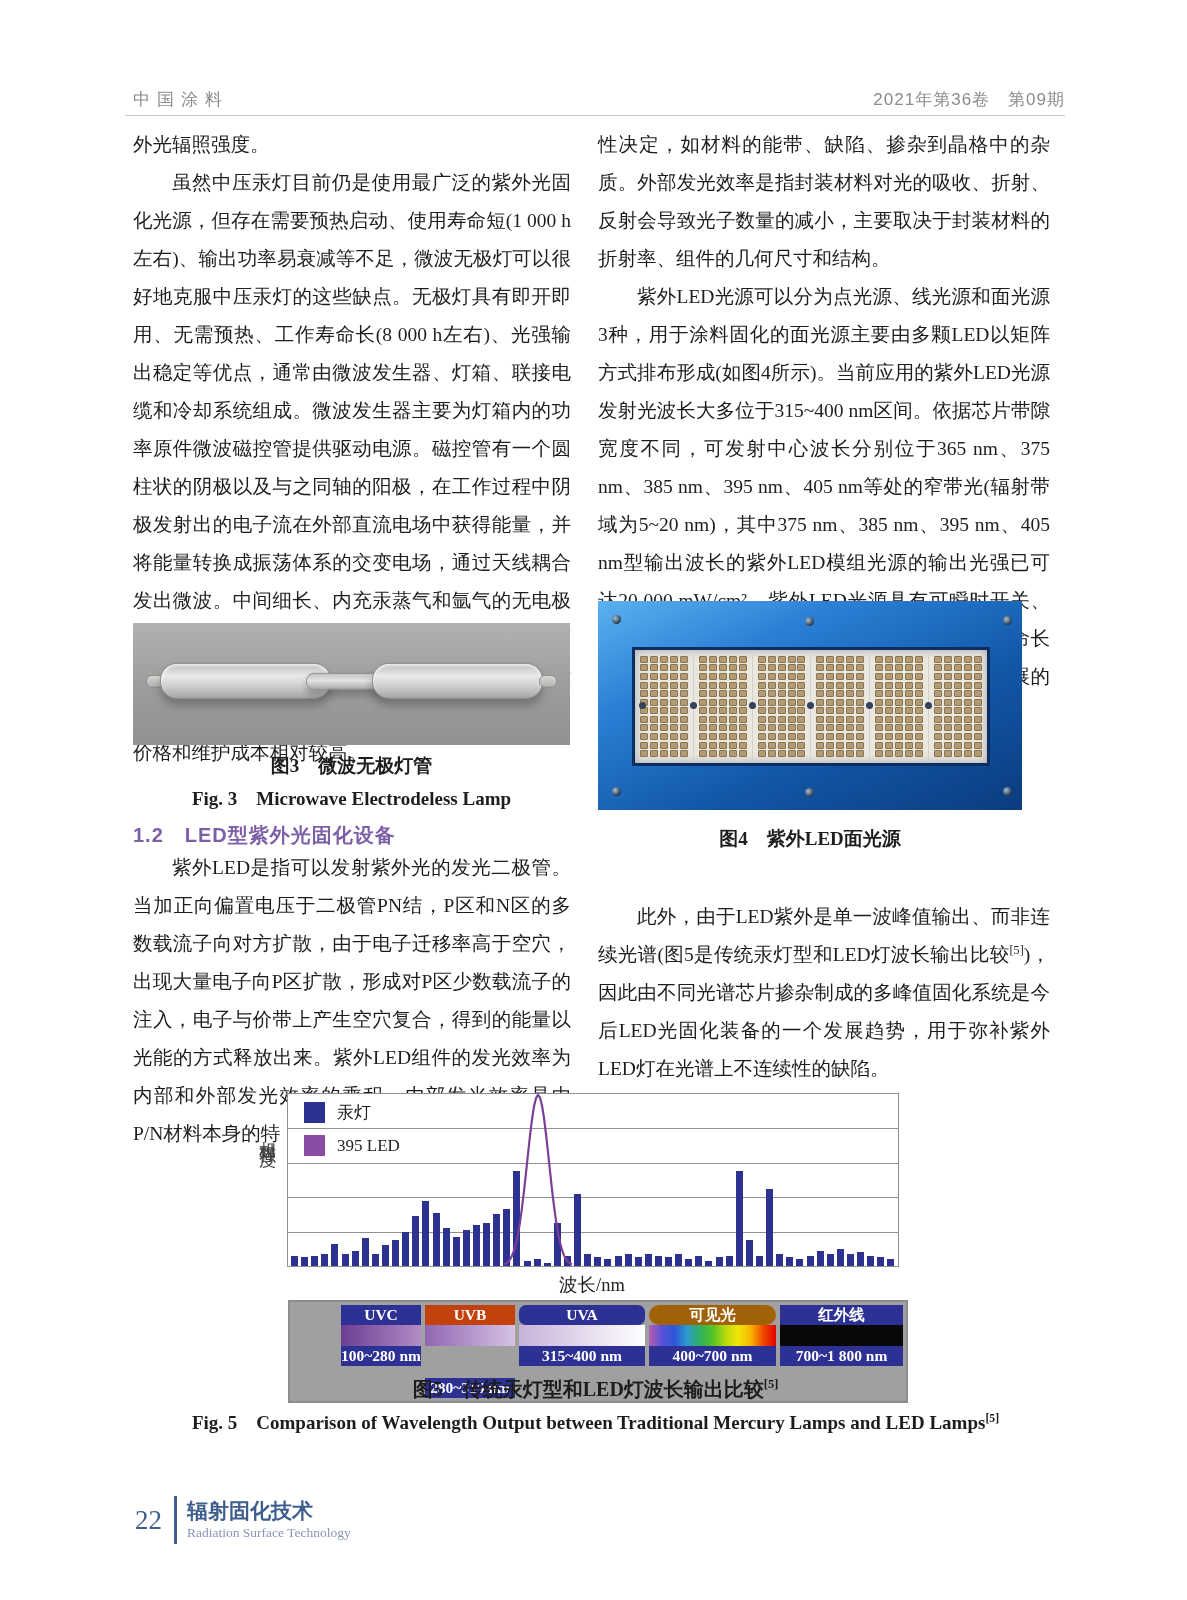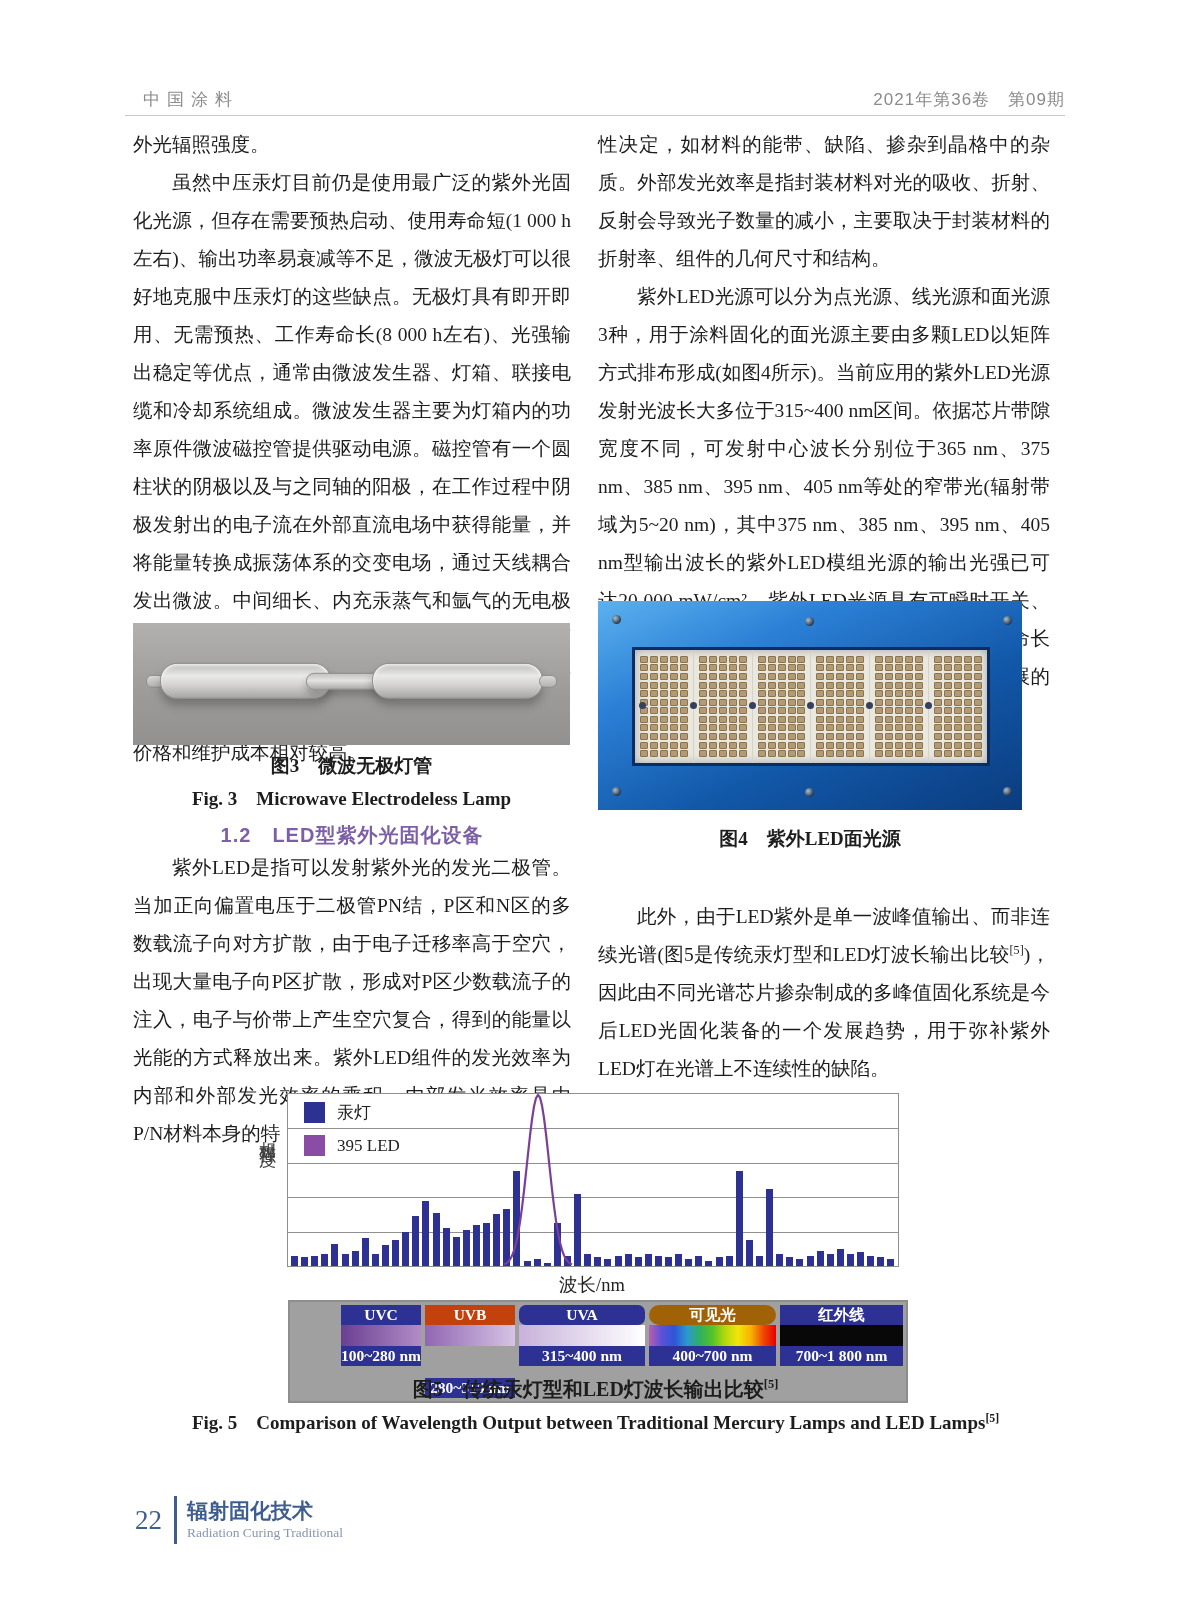--- a/index.html
+++ b/index.html
@@ -1,21 +1,21 @@
 <!DOCTYPE html>
 <html><head>
 <meta charset="utf-8">
 <style>
   html,body{margin:0;padding:0;background:#e8e8e8;}
   .page{position:relative;width:1187px;height:1600px;margin:0 auto;background:#ffffff;
         font-family:"Liberation Serif","DejaVu Serif",serif;color:#1d1d1d;overflow:hidden;}
 
   
   .hdr-left{position:absolute;left:133px;top:88px;font-size:17px;color:#8b8b8b;
-            letter-spacing:7px;font-family:"Liberation Sans","DejaVu Sans",sans-serif;margin-left:10px;}
+            letter-spacing:7px;font-family:"Liberation Sans","DejaVu Sans",sans-serif;}
   .hdr-right{position:absolute;right:122px;top:88px;font-size:17px;color:#8b8b8b;
              letter-spacing:1px;font-family:"Liberation Sans","DejaVu Sans",sans-serif;}
   .hdr-rule{position:absolute;left:125px;top:115px;width:940px;height:1px;background:#c8c8c8;}
 
   
   .block{position:absolute;font-size:19.5px;line-height:38px;text-align:justify;margin:0;}
   .indent{text-indent:2em;}
   sup{font-size:0.62em;vertical-align:super;line-height:0;}
 
   
@@ -109,21 +109,21 @@
       <div class="tip tl"></div>
       <div class="bulge bl"></div>
       <div class="waist"></div>
       <div class="bulge br"></div>
       <div class="tip tr"></div>
     </div>
   </div>
   <p class="cap" style="left:133px;top:753px;width:437px;text-align:center;">图3　微波无极灯管</p>
   <p class="cap" style="left:133px;top:786px;width:437px;">Fig. 3　Microwave Electrodeless Lamp</p>
 
-  <h3 class="sec-h" id="sec-heading" style="color: rgb(125, 95, 168); text-align: center;">1.2　LED型紫外光固化设备</h3>
+  <h3 class="sec-h" id="sec-heading" style="color: rgb(125, 95, 168);">1.2　LED型紫外光固化设备</h3>
   <p class="block indent" style="left:133px;top:849px;width:438px;">紫外LED是指可以发射紫外光的发光二极管。当加正向偏置电压于二极管PN结，P区和N区的多数载流子向对方扩散，由于电子迁移率高于空穴，出现大量电子向P区扩散，形成对P区少数载流子的注入，电子与价带上产生空穴复合，得到的能量以光能的方式释放出来。紫外LED组件的发光效率为内部和外部发光效率的乘积。内部发光效率是由P/N材料本身的特</p>
 
   <p class="block" style="left:598px;top:126px;width:452px;">性决定，如材料的能带、缺陷、掺杂到晶格中的杂质。外部发光效率是指封装材料对光的吸收、折射、反射会导致光子数量的减小，主要取决于封装材料的折射率、组件的几何尺寸和结构。</p>
   <p class="block indent" style="left:598px;top:278px;width:452px;"><span>紫外LED光源可以分为点光源、线光源和面光源3种，用于涂料固化的面光源主要由多颗LED以矩阵方式排布形成(如图4所示)。当前应用的紫外LED光源发射光波长大多位于315~400 nm区间。依据芯片带隙宽度不同，可发射中心波长分别位于365 nm、375 nm、385 nm、395 nm、405 nm等处的窄带光(辐射带域为5~20 nm)，其中375 nm、385 nm、395 nm、405 nm型输出波长的紫外LED模组光源的输出光强已可达20 000 mW/cm²。紫外LED光源具有可瞬时开关、输出光强稳定、发热量低(设备需冷却)、使用寿命长和电能转化效率更高等优点，因此是目前主要发展的紫外光固化设备</span><sup>[4]</sup><span>。</span></p>
 
   <div class="f4">
     <div class="screw" style="left:14px;top:14px;"></div>
     <div class="screw" style="left:207px;top:16px;"></div>
     <div class="screw" style="right:10px;top:15px;"></div>
     <div class="screw" style="left:14px;bottom:14px;"></div>
@@ -625,17 +625,17 @@
     </div>
 
   <p class="cap" style="left:133px;top:1376px;width:925px;font-size:20px;"><span>图5　传统汞灯型和LED灯波长输出比较</span><sup>[5]</sup></p>
   <p class="cap" style="left:133px;top:1410px;width:925px;font-size:19px;"><span>Fig. 5　Comparison of Wavelength Output between Traditional Mercury Lamps and LED Lamps</span><sup>[5]</sup></p>
 
   <div class="footer">
     <span class="pg-num">22</span>
     <span class="f-bar"></span>
     <span>
       <div class="f-cn">辐射固化技术</div>
-      <div class="f-en">Radiation Curing Traditional</div>
+      <div class="f-en">Radiation Surface Technology</div>
     </span>
   </div>
 
 </div>
 
 </body></html>

